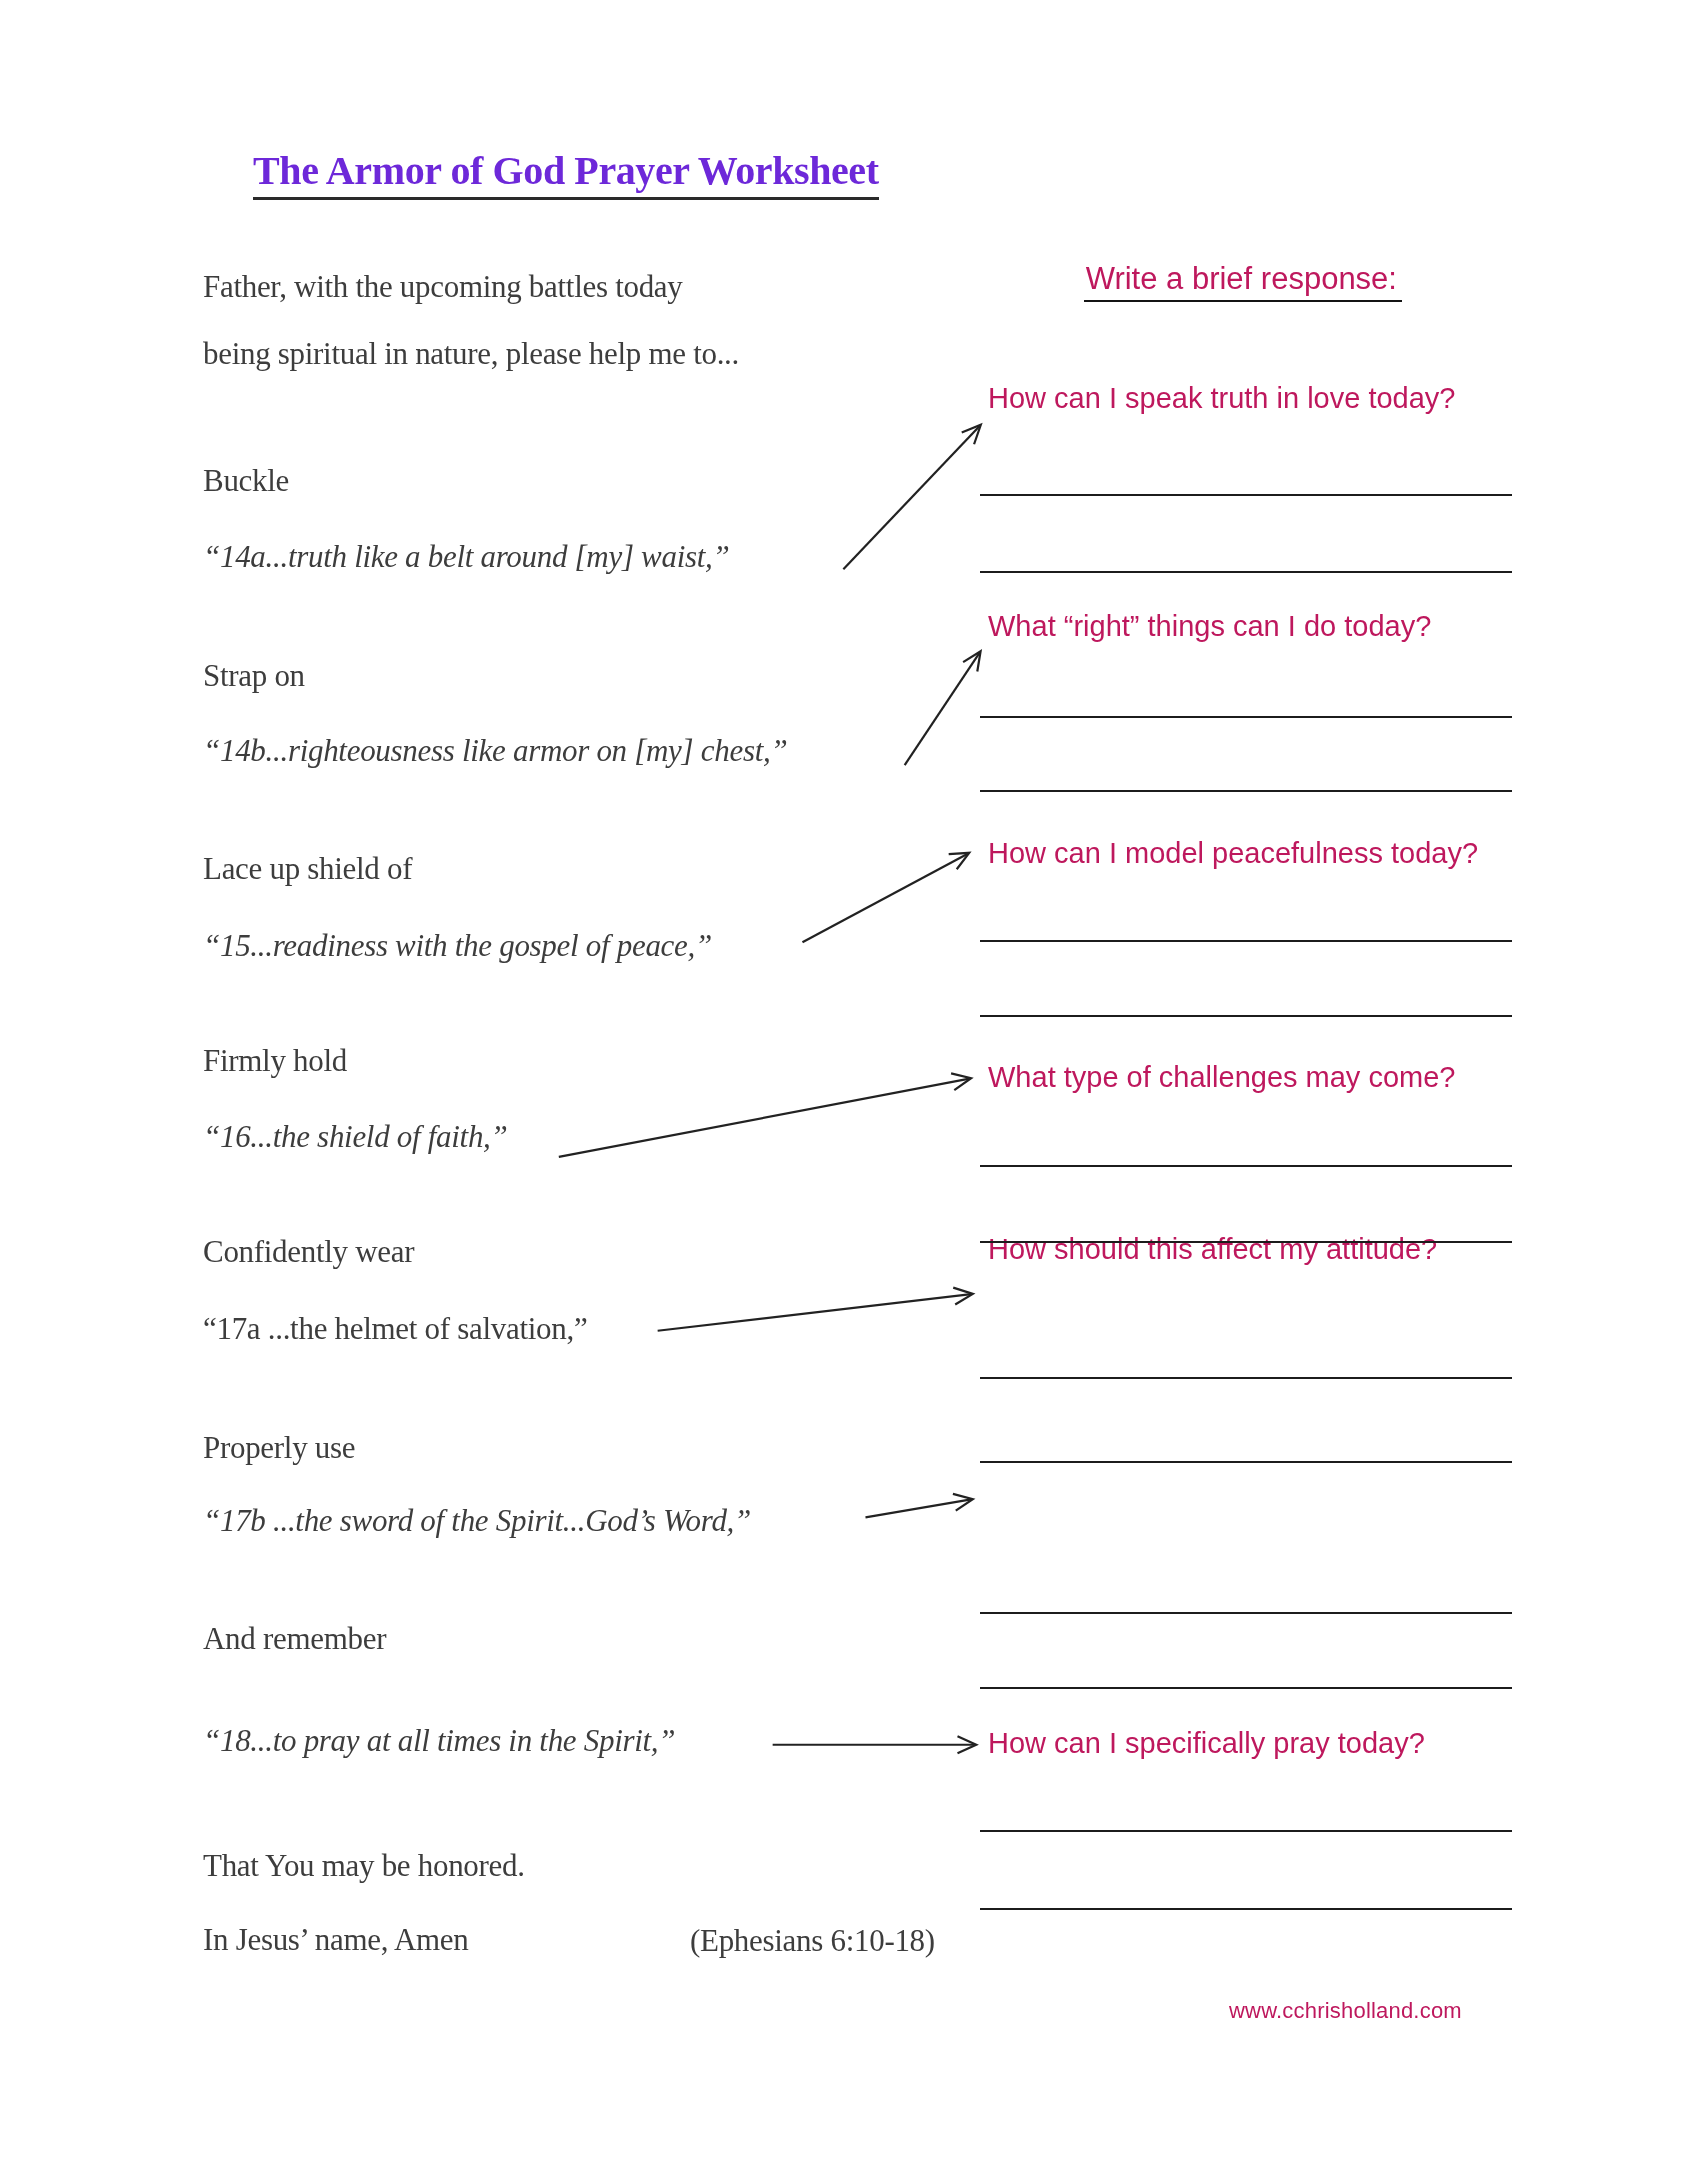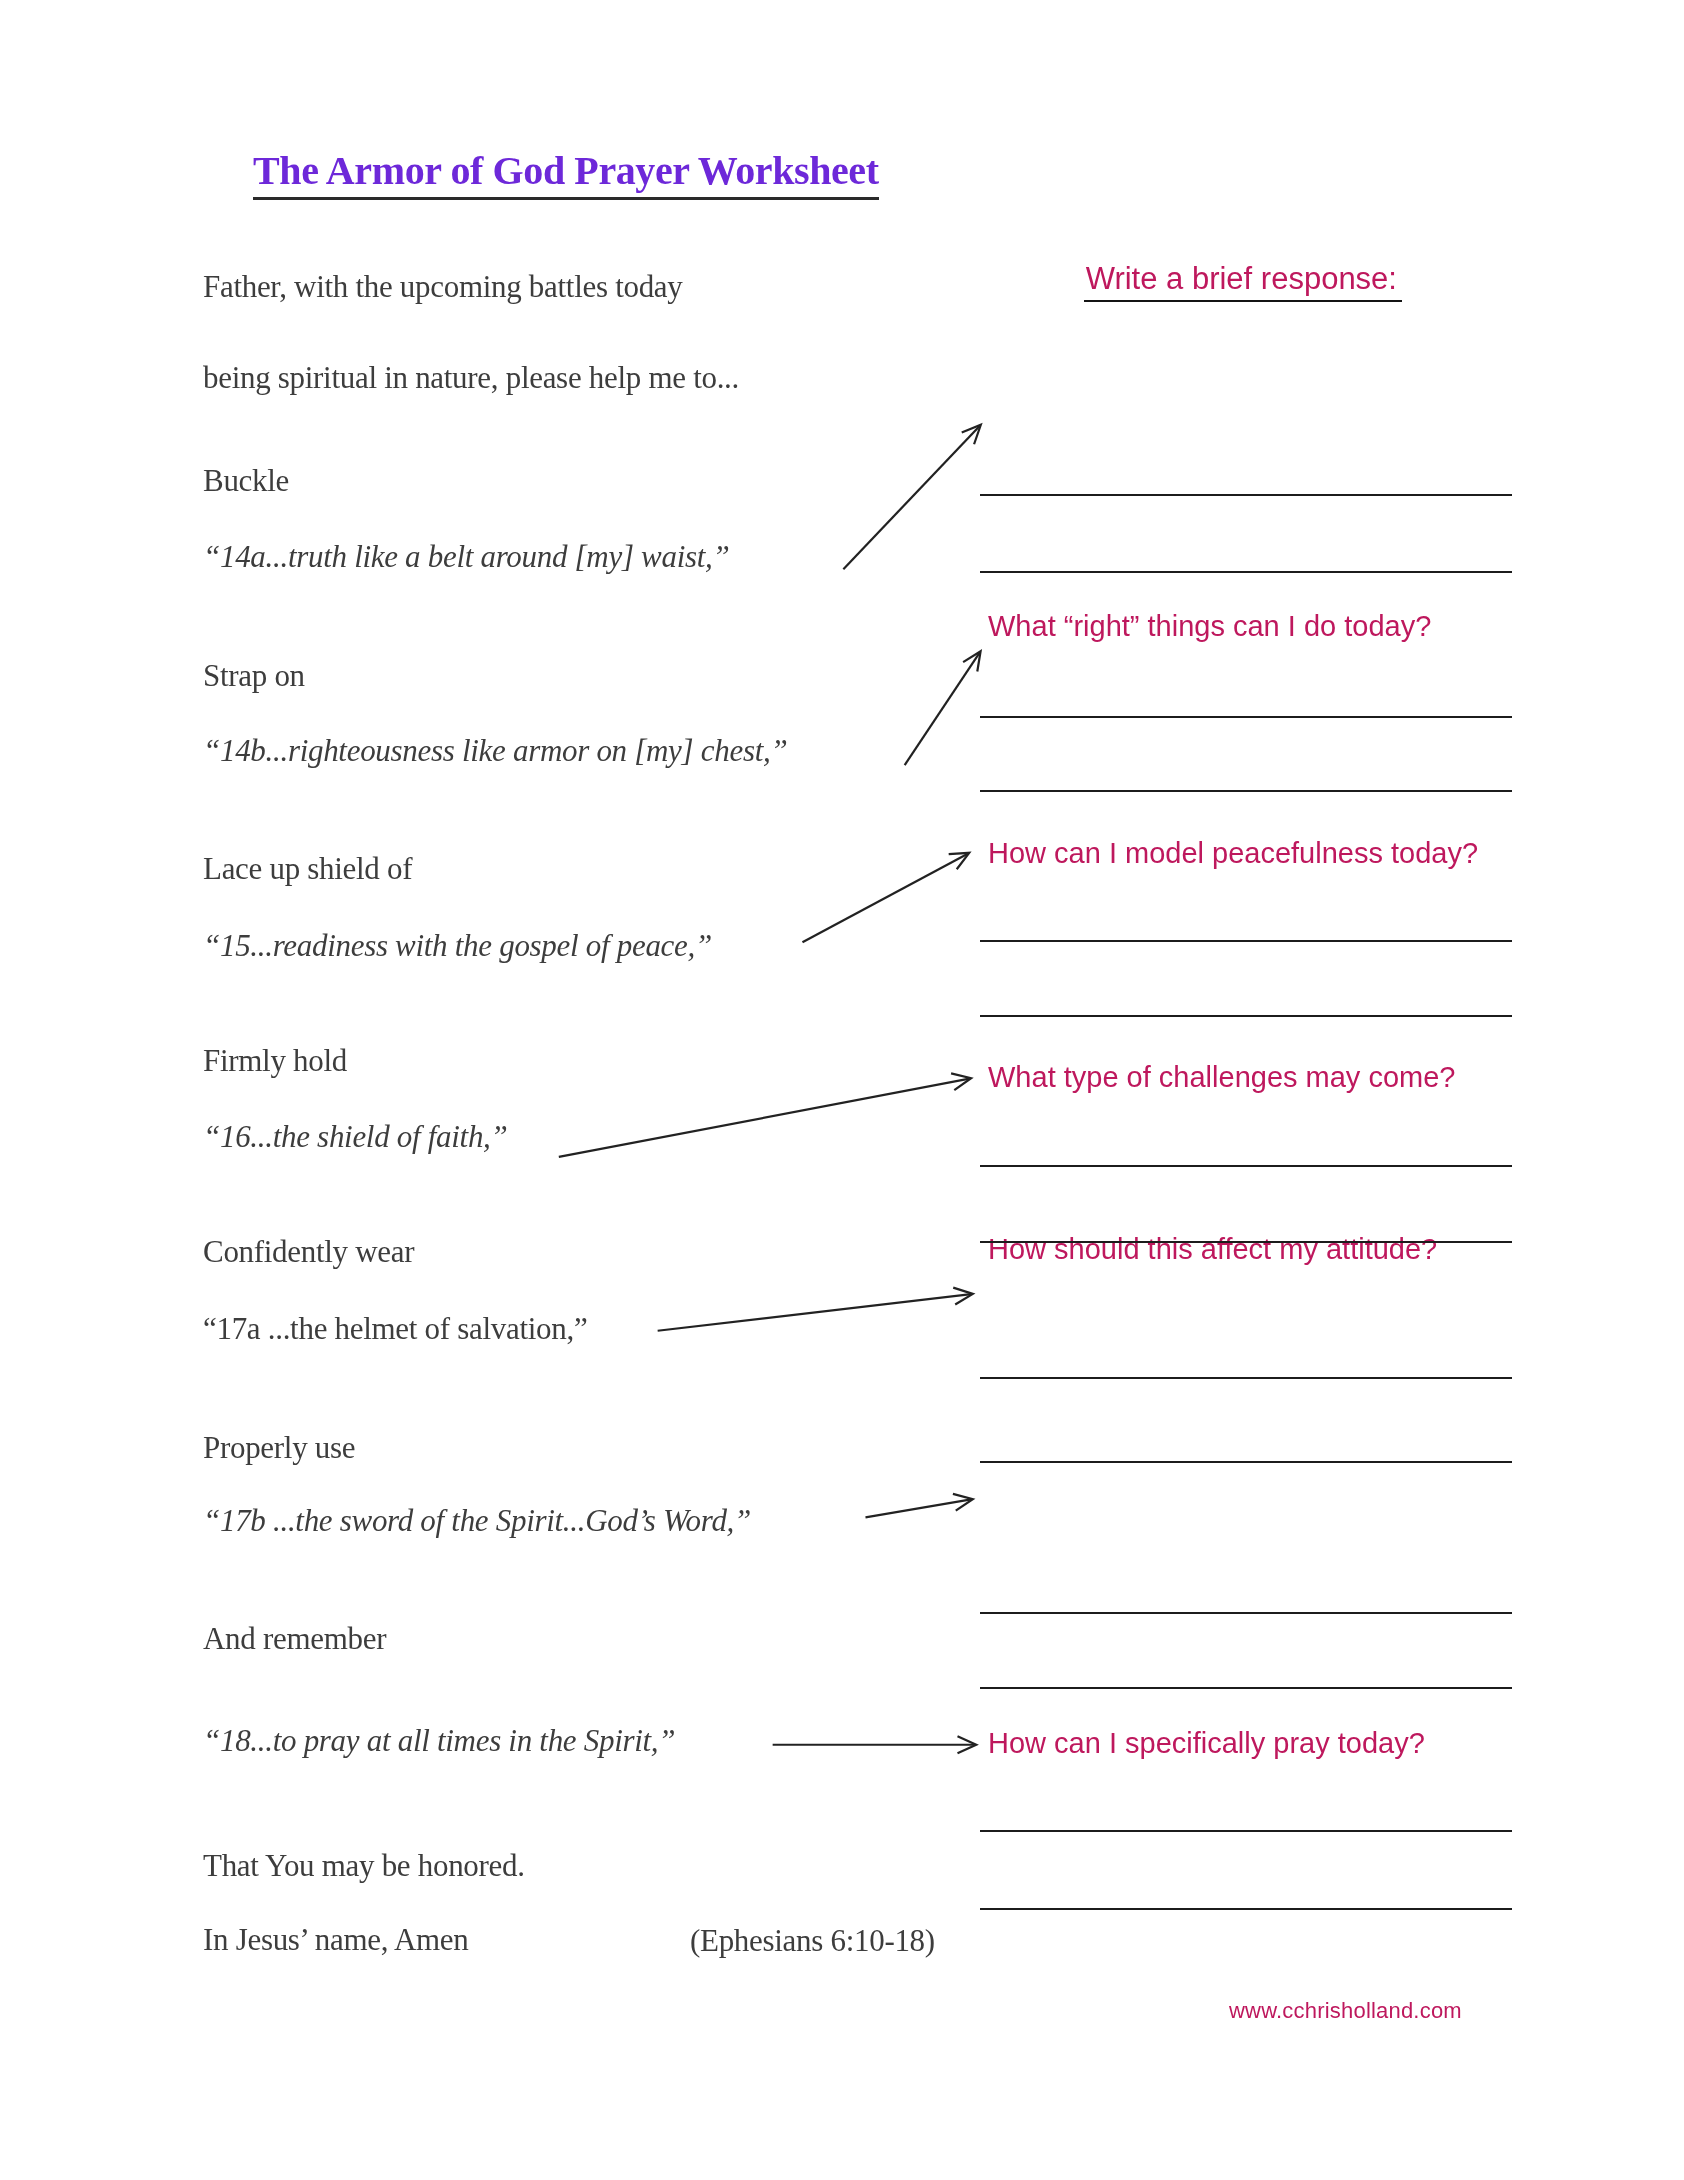--- a/index.html
+++ b/index.html
@@ -68,21 +68,21 @@
   }
 </style>
 </head>
 <body>
 
 <div class="page">
 
   <div class="title">The Armor of God Prayer Worksheet</div>
 
   <div class="serif" style="left:203px; top:269px;">Father, with the upcoming battles today</div>
-  <div class="serif" style="left:203px; top:360px;">being spiritual in nature, please help me to...</div>
+  <div class="serif" style="left:203px; top:336px;">being spiritual in nature, please help me to...</div>
 
   <div class="serif" style="left:203px; top:463px;">Buckle</div>
   <div class="serif quote-italic" style="left:203px; top:539px;">“14a...truth like a belt around [my] waist,”</div>
 
   <div class="serif" style="left:203px; top:658px;">Strap on</div>
   <div class="serif quote-italic" style="left:203px; top:733px;">“14b...righteousness like armor on [my] chest,”</div>
 
   <div class="serif" style="left:203px; top:851px;">Lace up shield of</div>
   <div class="serif quote-italic" style="left:203px; top:928px;">“15...readiness with the gospel of peace,”</div>
 
@@ -97,20 +97,21 @@
 
   <div class="serif" style="left:203px; top:1621px;">And remember</div>
   <div class="serif quote-italic" style="left:203px; top:1723px;">“18...to pray at all times in the Spirit,”</div>
 
   <div class="serif" style="left:203px; top:1848px;">That You may be honored.</div>
   <div class="serif" style="left:203px; top:1922px;">In Jesus’ name, Amen</div>
   <div class="serif" style="left:690px; top:1923px;">(Ephesians 6:10-18)</div>
 
   <div class="sans resp-header">Write a brief response:</div>
 
+  <div class="sans" style="left:988px; top:382px;">How can I speak truth in love today?</div>
   <div class="sans" style="left:988px; top:610px;">What “right” things can I do today?</div>
   <div class="sans" style="left:988px; top:837px;">How can I model peacefulness today?</div>
   <div class="sans" style="left:988px; top:1061px;">What type of challenges may come?</div>
   <div class="sans" style="left:988px; top:1233px;">How should this affect my attitude?</div>
   <div class="sans" style="left:988px; top:1727px;">How can I specifically pray today?</div>
 
   <div class="rline" style="top:494px;"></div>
   <div class="rline" style="top:571px;"></div>
   <div class="rline" style="top:716px;"></div>
   <div class="rline" style="top:790px;"></div>

